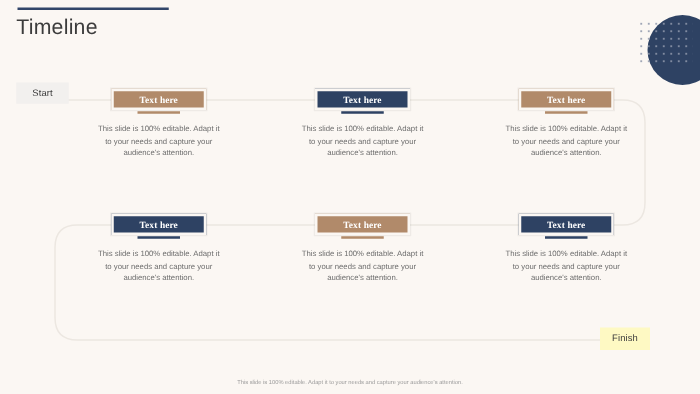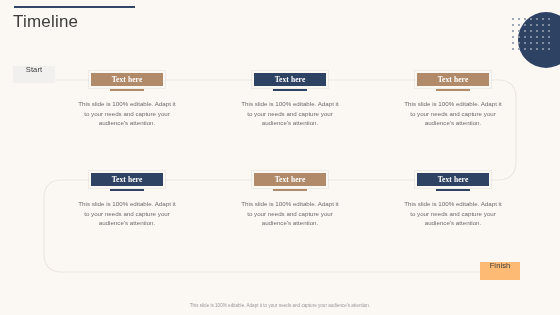--- a/index.html
+++ b/index.html
@@ -80,37 +80,37 @@
     pointer-events: none;
   }
 
   
   .pill {
     position: absolute;
     font-size: 7.5px;
     color: #3b3b3b;
     letter-spacing: 0.1px;
     display: flex;
-    align-items: flex-start;
+    align-items: center;
     justify-content: center;
     line-height: 1;
   }
   .pill-start {
     left: 13px;
     top: 66px;
     width: 42px;
     height: 17px;
     background: #f2f0ee;
   }
   .pill-finish {
     left: 480px;
     top: 262px;
     width: 40px;
     height: 18px;
-    background: #fdba74;
+    background: #fef9c3;
   }
 
   
   .milestone {
     position: absolute;
     width: 118px;
   }
 
   .chip {
     position: relative;

